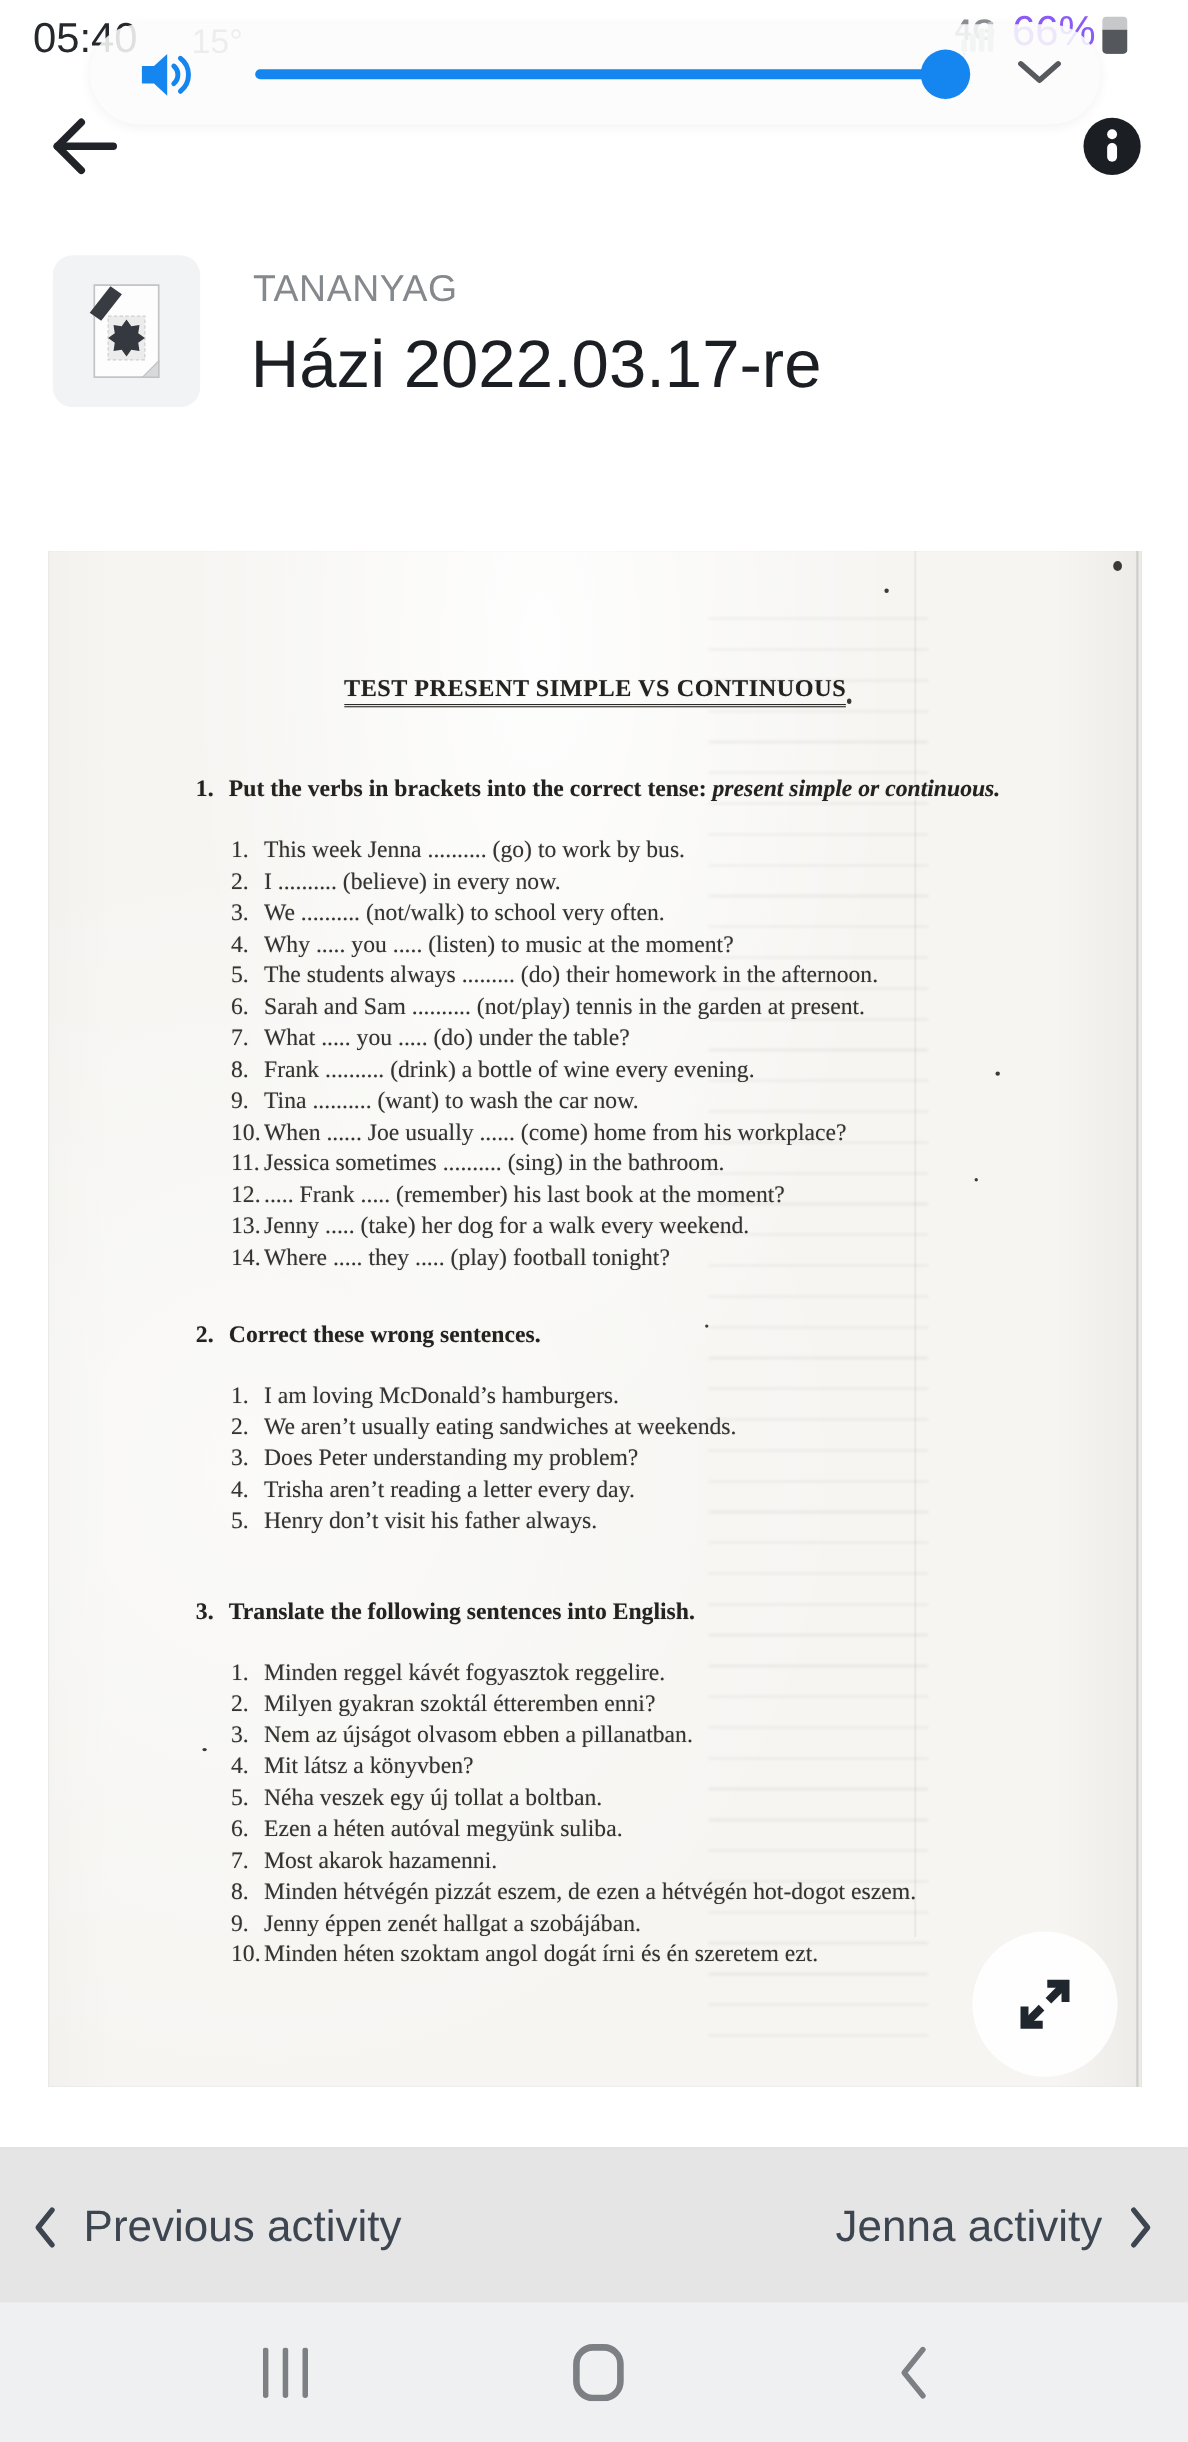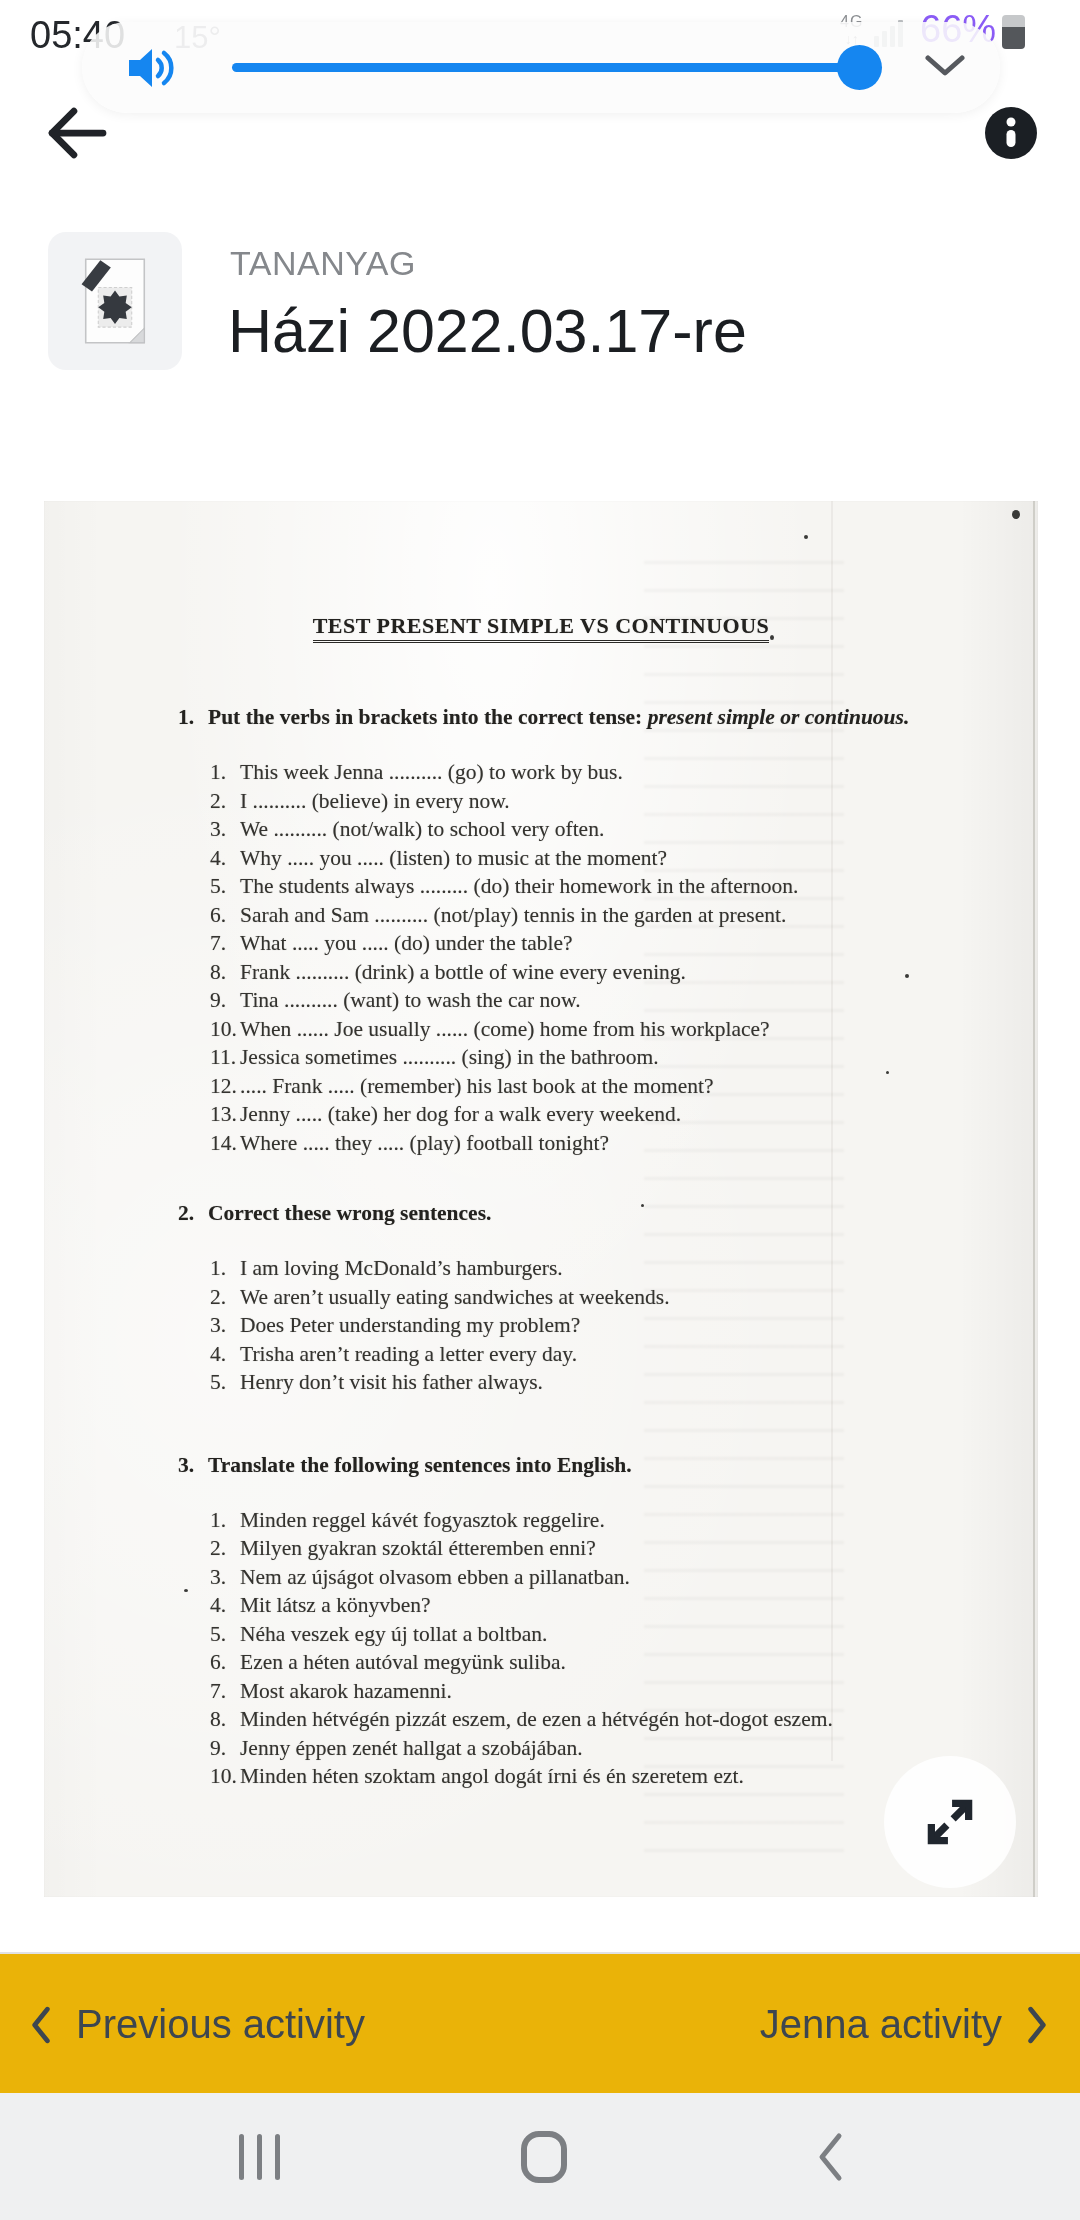--- a/index.html
+++ b/index.html
@@ -5,21 +5,21 @@
   html,body { margin:0; padding:0; background:#fff; }
   .screen {
     position:relative; width:1080px; height:2220px; background:#ffffff;
     overflow:hidden; font-family:"Liberation Sans", sans-serif;
   }
   
   .status-bar { position:absolute; left:0; top:0; width:1080px; height:118px; z-index:1; }
   .sb-time { position:absolute; left:30px; top:14px; font-size:38px; color:#25282c; }
   .sb-temp { position:absolute; left:174px; top:20px; font-size:31px; color:#8c8f93; }
   .sb-net  { position:absolute; left:840px; top:14px; text-align:center; color:#8c8f93; line-height:1; }
-  .sb-net .g4 { font-size:16px; font-weight:normal; letter-spacing:1px; }
+  .sb-net .g4 { font-size:27px; font-weight:bold; letter-spacing:1px;margin-left:28px; }
   .sb-net .arr { font-size:14px; margin-top:2px; }
   .sb-signal { position:absolute; left:874px; top:20px; display:flex; align-items:flex-end; gap:3px; height:27px; }
   .sb-signal span { width:5px; background:#bcbfc2; border-radius:1px; display:block; }
   .sb-pct { position:absolute; left:920px; top:8px; font-size:38px; color:#8b5cf6; }
   .sb-batt { position:absolute; left:1002px; top:15px; width:23px; height:34px; border-radius:4px; overflow:hidden; }
   .sb-batt .cap { height:12px; background:#c6c8ca; }
   .sb-batt .lvl { height:22px; background:#54575b; }
   
   .volume-pill {
     position:absolute; left:82px; top:22px; width:918px; height:91px; z-index:5;
@@ -72,21 +72,21 @@
   .sec2 { margin-top:42px; }
   .sec3 { margin-top:54px; }
   .doc-list { margin-left:32px; margin-top:27px; }
   .doc-item { display:flex; font-size:21.5px; line-height:28.5px; white-space:nowrap;
     color:#34332f; text-shadow:0 0 1px rgba(52,51,47,0.35); }
   .doc-num { width:30px; flex:0 0 30px; }
   .expand-btn { position:absolute; left:840px; top:1255px; width:132px; height:132px;
     border-radius:50%; background:rgba(255,255,255,0.88);
     display:flex; align-items:center; justify-content:center; }
   
-  .pager { position:absolute; left:0; top:1952px; width:1080px; height:141px; background:#eab308;
+  .pager { position:absolute; left:0; top:1952px; width:1080px; height:141px; background:#e5e5e5;
     border-top:2px solid #e1e2e4; }
   .pager-link { position:absolute; top:0; height:141px; display:flex; align-items:center; gap:24px;
     color:var(--pager-text,#3d4650); font-size:40px; }
   .pager-prev { left:30px; }
   .pager-next { right:32px; }
   
   .android-nav { position:absolute; left:0; top:2093px; width:1080px; height:127px; background:#eff0f1; }
   .anav-btn { position:absolute; top:0; height:127px; display:flex; align-items:center; justify-content:center; }
   .anav-recents { left:218px; width:84px; }
   .anav-home { left:502px; width:84px; }

